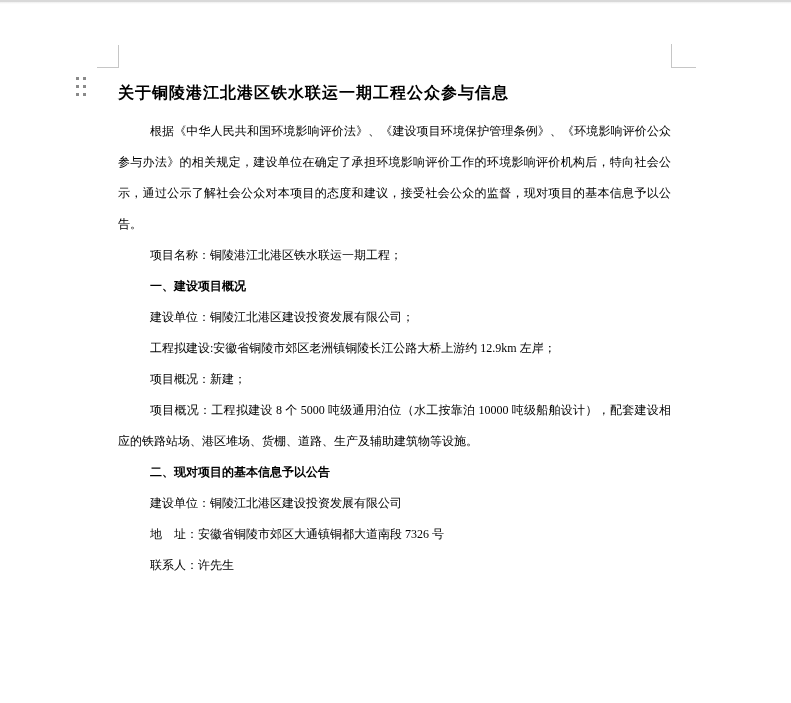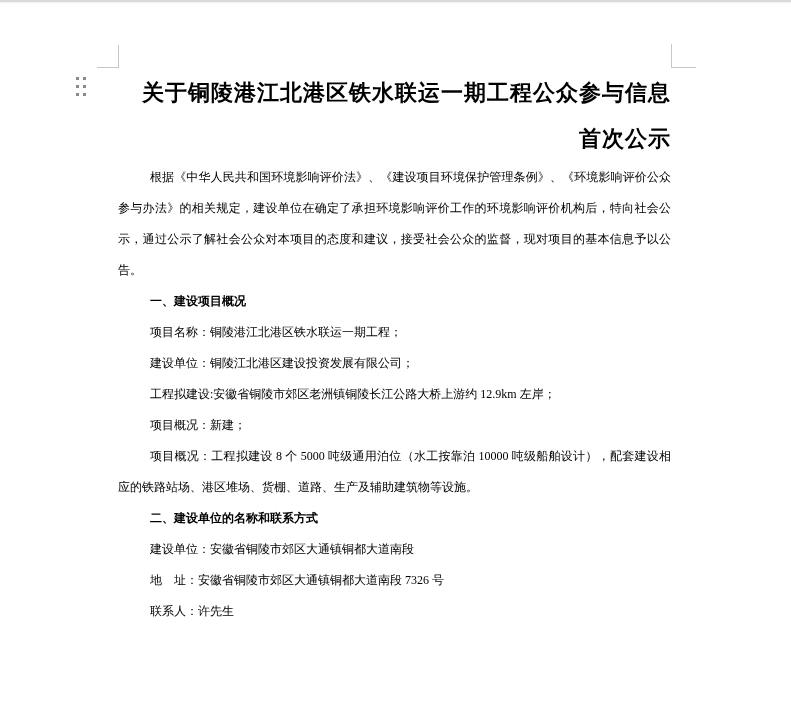--- a/index.html
+++ b/index.html
@@ -51,24 +51,24 @@
   }
   
   .doc {
     position: absolute;
     left: 118px; top: 64px;
     width: 553px;
   }
   .doc-title {
     margin: 0;
     padding-top: 6px;
-    font-size: 22px;
+    font-size: 16px;
     line-height: 46px;
     font-weight: bold;
-    text-align: right;
+    text-align: left;
     letter-spacing: 1px;
   }
   .doc-title span { display: block; }
   p.para {
     margin: 0;
     font-size: 12px;
     line-height: 31px;
     text-align: justify;
   }
   p.indent { text-indent: 32px; }
@@ -90,32 +90,31 @@
       <i></i>
       <i></i>
       <i></i>
       <i></i>
   </div>
 
   <div class="doc">
 
     <h1 class="doc-title">
       <span>关于铜陵港江北港区铁水联运一期工程公众参与信息</span>
-      <span>首次公示</span>
     </h1>
 
     <p class="para indent">根据《中华人民共和国环境影响评价法》、《建设项目环境保护管理条例》、《环境影响评价公众参与办法》的相关规定，建设单位在确定了承担环境影响评价工作的环境影响评价机构后，特向社会公示，通过公示了解社会公众对本项目的态度和建议，接受社会公众的监督，现对项目的基本信息予以公告。</p>
 
+    <p class="para indent">项目名称：铜陵港江北港区铁水联运一期工程；</p>
     <p class="para indent heading">一、建设项目概况</p>
-    <p class="para indent">项目名称：铜陵港江北港区铁水联运一期工程；</p>
     <p class="para indent">建设单位：铜陵江北港区建设投资发展有限公司；</p>
     <p class="para indent">工程拟建设:安徽省铜陵市郊区老洲镇铜陵长江公路大桥上游约 12.9km 左岸；</p>
     <p class="para indent">项目概况：新建；</p>
     <p class="para indent">项目概况：工程拟建设 8 个 5000 吨级通用泊位（水工按靠泊 10000 吨级船舶设计），配套建设相应的铁路站场、港区堆场、货棚、道路、生产及辅助建筑物等设施。</p>
 
-    <p class="para indent heading">二、建设单位的名称和联系方式</p>
-    <p class="para indent">建设单位：安徽省铜陵市郊区大通镇铜都大道南段</p>
+    <p class="para indent heading">二、现对项目的基本信息予以公告</p>
+    <p class="para indent">建设单位：铜陵江北港区建设投资发展有限公司</p>
     <p class="para indent">地　址：安徽省铜陵市郊区大通镇铜都大道南段 7326 号</p>
     <p class="para indent">联系人：许先生</p>
 
   </div>
 
 </div>
 
 </body></html>

